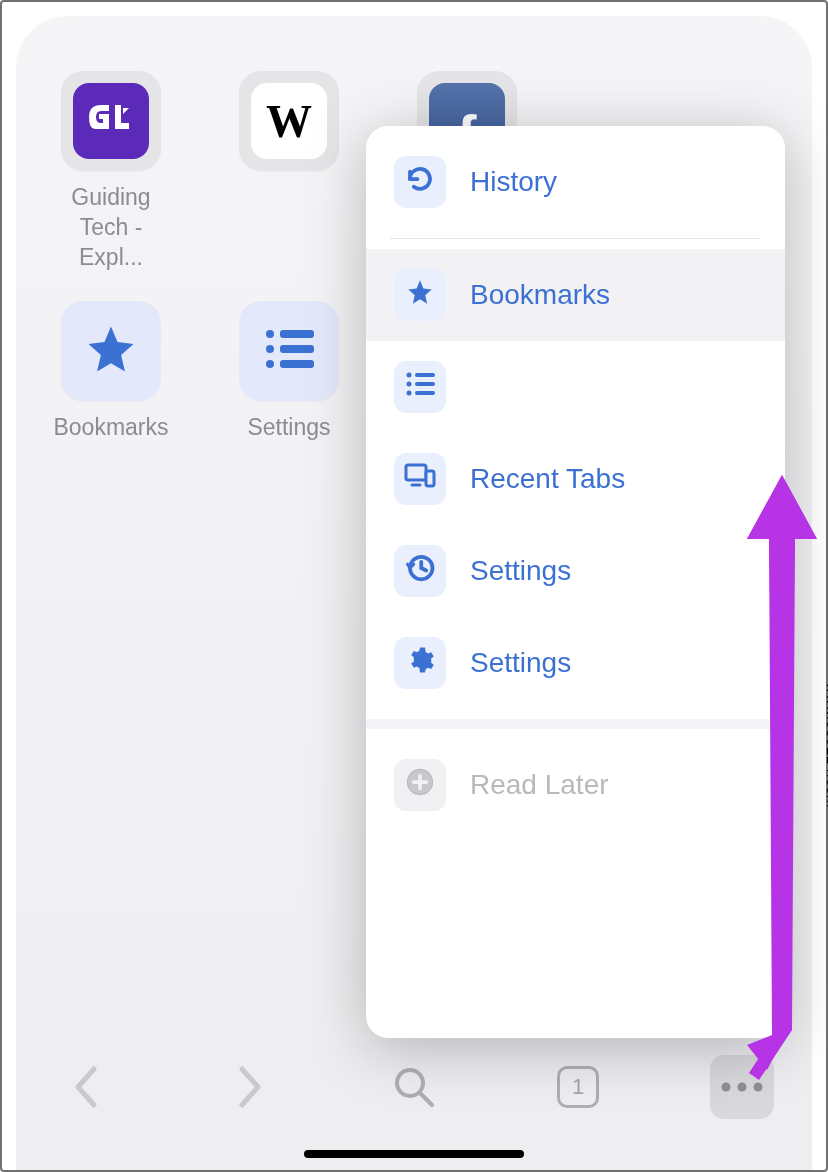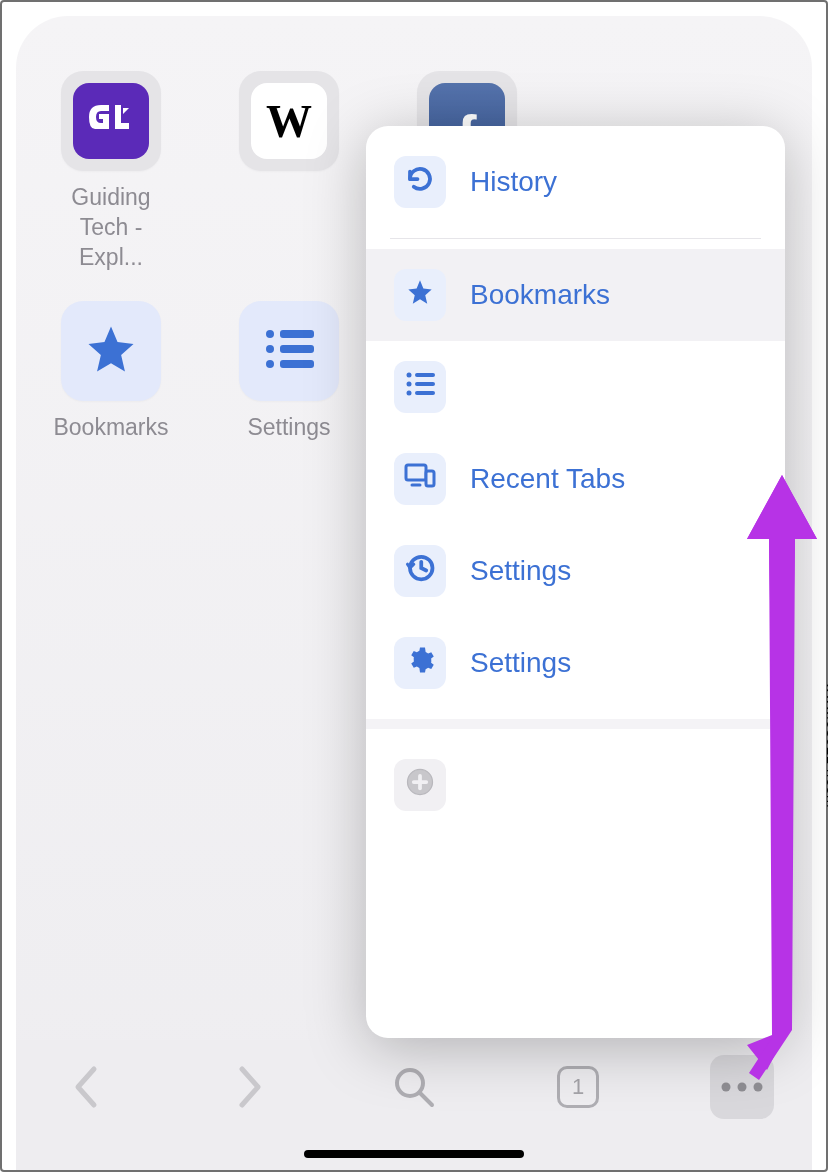--- a/index.html
+++ b/index.html
@@ -188,20 +188,21 @@
       </div>
       <div class="separator thick"></div>
       <div class="menu-item disabled">
         <div class="menu-icon-box">
             <span><svg width="30" height="30" viewBox="0 0 24 24">
                 <circle cx="12" cy="12" r="10" fill="#c8c7cb"></circle>
                 <line x1="12" y1="7" x2="12" y2="17" stroke="#f1f0f3" stroke-width="3" stroke-linecap="round"></line>
                 <line x1="7" y1="12" x2="17" y2="12" stroke="#f1f0f3" stroke-width="3" stroke-linecap="round"></line>
               </svg></span>
           </div>
+        <span>Read Later</span>
       </div>
     </div>
   </div>
 
   <div class="arrow arrow-up">
     <svg width="70" height="610" viewBox="0 0 70 610">
       <defs>
           <linearGradient id="ag" x1="0" y1="0" x2="0" y2="1">
             <stop offset="0" stop-color="#b733e6"></stop>
             <stop offset="1" stop-color="#b733e6"></stop>

